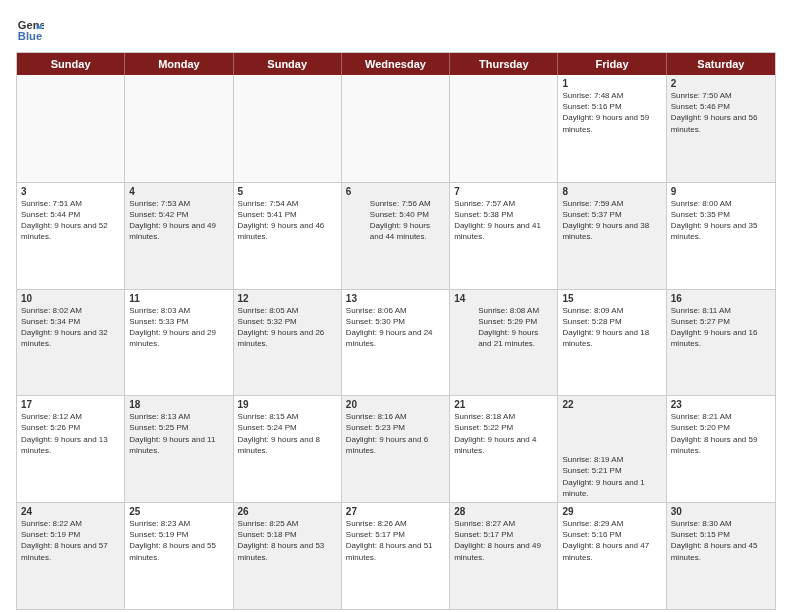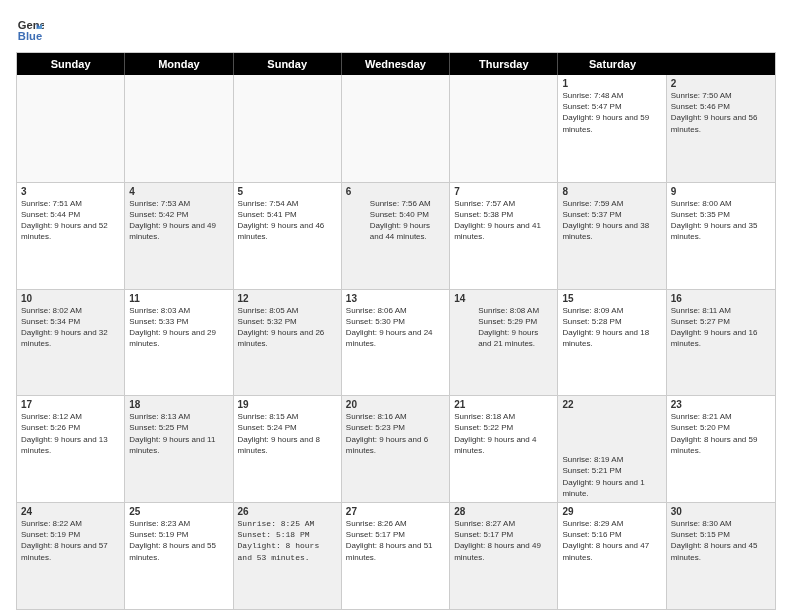--- a/index.html
+++ b/index.html
@@ -53,21 +53,21 @@
     }
     .calendar {
       flex: 1;
       display: flex;
       flex-direction: column;
       border: 1px solid #ccc;
     }
     .cal-header {
       display: grid;
       grid-template-columns: repeat(7, 1fr);
-      background: #000000;
+      background: #7f1d1d;
     }
     .cal-header-cell {
       color: #fff;
       font-size: 11px;
       font-weight: bold;
       text-align: center;
       padding: 5px 2px;
       border-right: 1px solid rgba(255,255,255,0.3);
     }
     .cal-header-cell:last-child { border-right: none; }
@@ -131,33 +131,34 @@
     </div>
   </div>
 
   <div class="calendar">
     <div class="cal-header">
     <div class="cal-header-cell">Sunday</div>
         <div class="cal-header-cell">Monday</div>
         <div class="cal-header-cell">Sunday</div>
         <div class="cal-header-cell">Wednesday</div>
         <div class="cal-header-cell">Thursday</div>
+        <div class="cal-header-cell">Friday</div>
         <div class="cal-header-cell">Saturday</div>
       </div>
     <div class="cal-body">
     <div class="cal-row">
           <div class="cal-cell empty"></div>
           <div class="cal-cell empty"></div>
           <div class="cal-cell empty"></div>
           <div class="cal-cell empty"></div>
           <div class="cal-cell empty"></div>
           <div class="cal-cell">
             <span class="day-num">1</span>
             <div class="day-info" style="white-space: pre-line;">Sunrise: 7:48 AM
-Sunset: 5:47 PM
+Sunset: 5:16 PM
 Daylight: 9 hours and 59 minutes.</div>
           </div>
           <div class="cal-cell shaded">
             <span class="day-num">2</span>
             <div class="day-info" style="white-space: pre-line;">Sunrise: 7:50 AM
 Sunset: 5:46 PM
 Daylight: 9 hours and 56 minutes.</div>
           </div>
         </div>
         <div class="cal-row">
@@ -300,21 +301,21 @@
 Daylight: 8 hours and 57 minutes.</div>
           </div>
           <div class="cal-cell">
             <span class="day-num">25</span>
             <div class="day-info" style="white-space: pre-line;">Sunrise: 8:23 AM
 Sunset: 5:19 PM
 Daylight: 8 hours and 55 minutes.</div>
           </div>
           <div class="cal-cell shaded">
             <span class="day-num">26</span>
-            <div class="day-info" style="white-space: pre-line; font-family: Liberation Mono, monospace;">Sunrise: 8:25 AM
+            <div class="day-info" style="white-space: pre-line;">Sunrise: 8:25 AM
 Sunset: 5:18 PM
 Daylight: 8 hours and 53 minutes.</div>
           </div>
           <div class="cal-cell">
             <span class="day-num">27</span>
             <div class="day-info" style="white-space: pre-line;">Sunrise: 8:26 AM
 Sunset: 5:17 PM
 Daylight: 8 hours and 51 minutes.</div>
           </div>
           <div class="cal-cell shaded">

